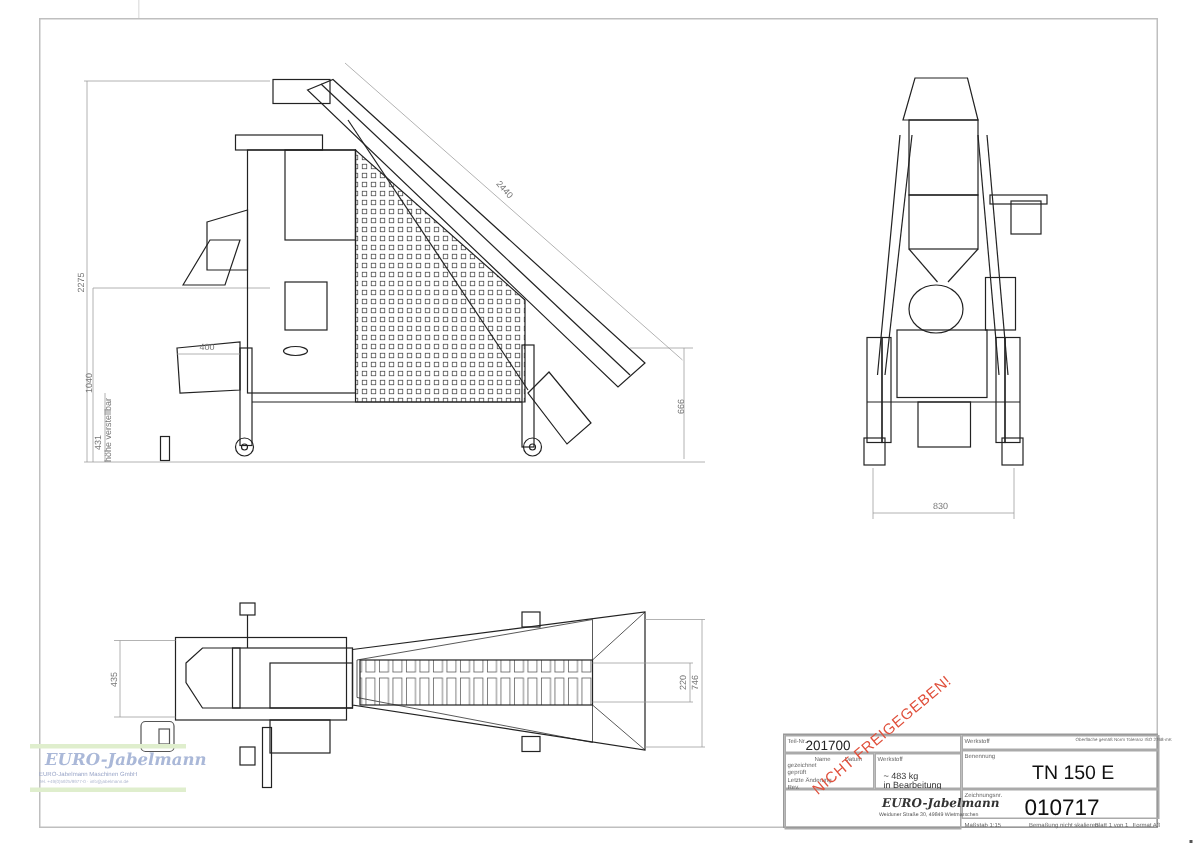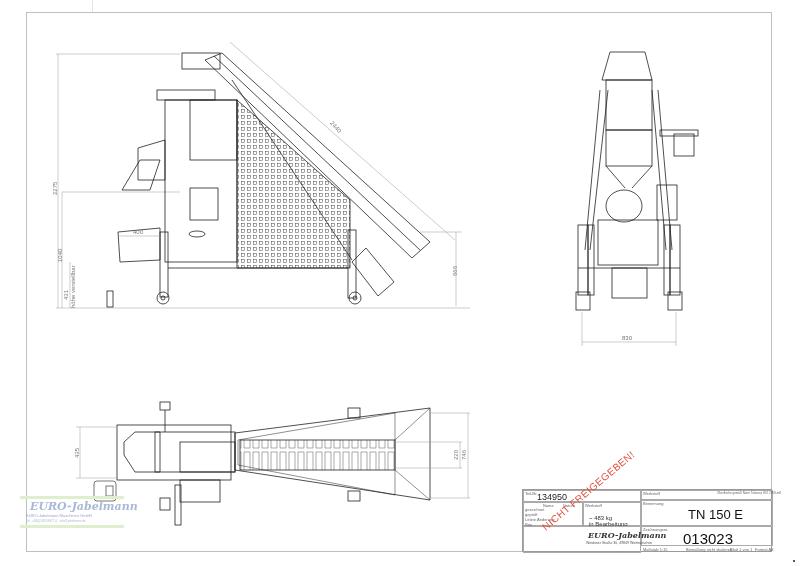--- a/index.html
+++ b/index.html
@@ -163,42 +163,42 @@
   <div class="logo-band"></div>
   <div class="logo-name">EURO-Jabelmann</div>
   <div class="logo-sub">EURO-Jabelmann Maschinen GmbH</div>
   <div class="logo-addr">Tel. +49(0)5925/9977-0 · info@jabelmann.de</div>
   <div class="logo-band2"></div>
 </div>
 
 <div class="tb">
   <div class="cell" style="left:0;top:0;width:118px;height:12px;"></div>
   <span class="sm" style="left:2px;top:1px;">Teil-Nr.</span>
-  <span class="mid" style="left:14px;top:2px;">134950</span>
+  <span class="mid" style="left:14px;top:2px;">201700</span>
   <div class="cell" style="left:0;top:12px;width:60px;height:24px;"></div>
   <span class="sm" style="left:2px;top:17px;">gezeichnet</span>
   <span class="sm" style="left:20px;top:13px;">Name</span>
   <span class="sm" style="left:40px;top:13px;">Datum</span>
   <span class="sm" style="left:2px;top:22px;">geprüft</span>
   <span class="sm" style="left:2px;top:27px;">Letzte Änderung</span>
   <span class="sm" style="left:2px;top:32px;">Rev.</span>
   <div class="cell" style="left:60px;top:12px;width:58px;height:24px;"></div>
   <span class="sm" style="left:62px;top:13px;">Werkstoff</span>
   <span class="sm" style="left:66px;top:25px;font-size:6px;color:#333;">~ 483 kg</span>
   <span class="sm" style="left:66px;top:31px;font-size:6px;color:#333;">in Bearbeitung</span>
   <div class="cell" style="left:0;top:36px;width:118px;height:27px;"></div>
   <div class="cell" style="left:118px;top:0;width:132px;height:10px;"></div>
   <span class="sm" style="left:120px;top:1px;">Werkstoff</span>
   <span class="sm" style="left:194px;top:1px;font-size:3px;">Oberfläche gemäß Norm Toleranz ISO 2768-mK</span>
   <div class="cell" style="left:118px;top:10px;width:132px;height:26px;"></div>
   <span class="sm" style="left:120px;top:11px;">Benennung</span>
   <span class="big" style="left:165px;top:17px;">TN 150 E</span>
   <div class="cell" style="left:118px;top:36px;width:132px;height:20px;"></div>
   <span class="sm" style="left:120px;top:37px;">Zeichnungsnr.</span>
-  <span class="big" style="left:160px;top:40px;font-size:15px;">013023</span>
+  <span class="big" style="left:160px;top:40px;font-size:15px;">010717</span>
   <span class="sm" style="left:120px;top:57px;">Maßstab 1:15</span>
   <span class="sm" style="left:163px;top:57px;">Bemaßung nicht skalieren</span>
   <span class="sm" style="left:207px;top:57px;">Blatt 1 von 1</span>
   <span class="sm" style="left:232px;top:57px;">Format A3</span>
 </div>
 
 <div class="tb-logo">EURO-Jabelmann</div>
 <div class="tb-logo-sub">Weiduner Straße 30, 49849 Wietmarschen</div>
 <div class="stamp">NICHT FREIGEGEBEN!</div>
 <div class="corner-dot"></div>

